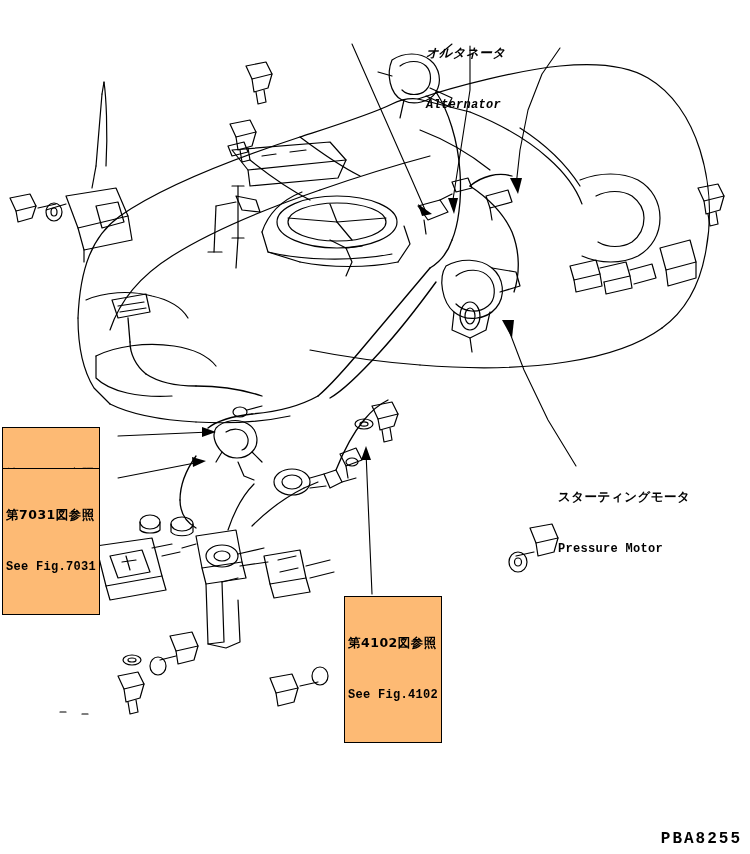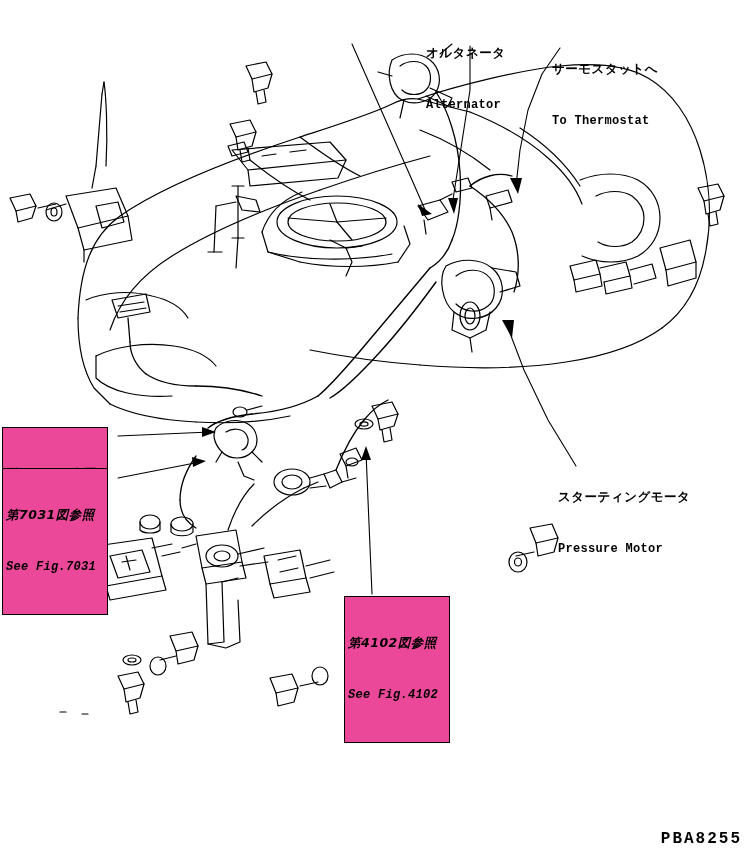--- a/index.html
+++ b/index.html
@@ -42,23 +42,22 @@
   }
   .lbl .en {
     display: block;
     font-family: "Liberation Mono", monospace;
     font-size: 12px;
     font-weight: 700;
     letter-spacing: 0.3px;
   }
   .lbl.boxed {
     border: 1.5px solid #000;
-    padding: 1px 11px 2px 3px;
-    background: #ec4899;
-    font-style: italic;
+    padding: 1px 3px 2px 3px;
+    background: #fdba74;
   }
   .partno {
     position: absolute;
     right: 8px;
     bottom: 6px;
     font-family: "Liberation Mono", monospace;
     font-size: 16px;
     font-weight: 700;
     letter-spacing: 2px;
   }
@@ -336,29 +335,25 @@
       <path d="M118 478 L200 462" stroke-width="1.1"></path>
       <path d="M192 457 L206 461 L193 467 Z" fill="#000" stroke="none"></path>
 
       <path d="M372 594 L368 500 L366 452" stroke-width="1.1"></path>
       <path d="M361 460 L366 446 L371 460 Z" fill="#000" stroke="none"></path>
 
     </g>
   </svg>
 
 
-  <div class="lbl" style="left:426px; top:8px;">
+  <div class="lbl" style="left:426px; top:8px;font-style:italic;">
     <span class="jp">オルタネータ</span>
     <span class="en">Alternator</span>
   </div>
 
-  <div class="lbl" style="left:552px; top:24px;">
-    <span class="jp">サーモスタットへ</span>
-    <span class="en">To Thermostat</span>
-  </div>
 
   <div class="lbl boxed" style="left:2px; top:427px;">
     <span class="jp">第4201図参照</span>
     <span class="en">See Fig.4201</span>
   </div>
 
   <div class="lbl boxed" style="left:2px; top:468px;">
     <span class="jp">第7031図参照</span>
     <span class="en">See Fig.7031</span>
   </div>

